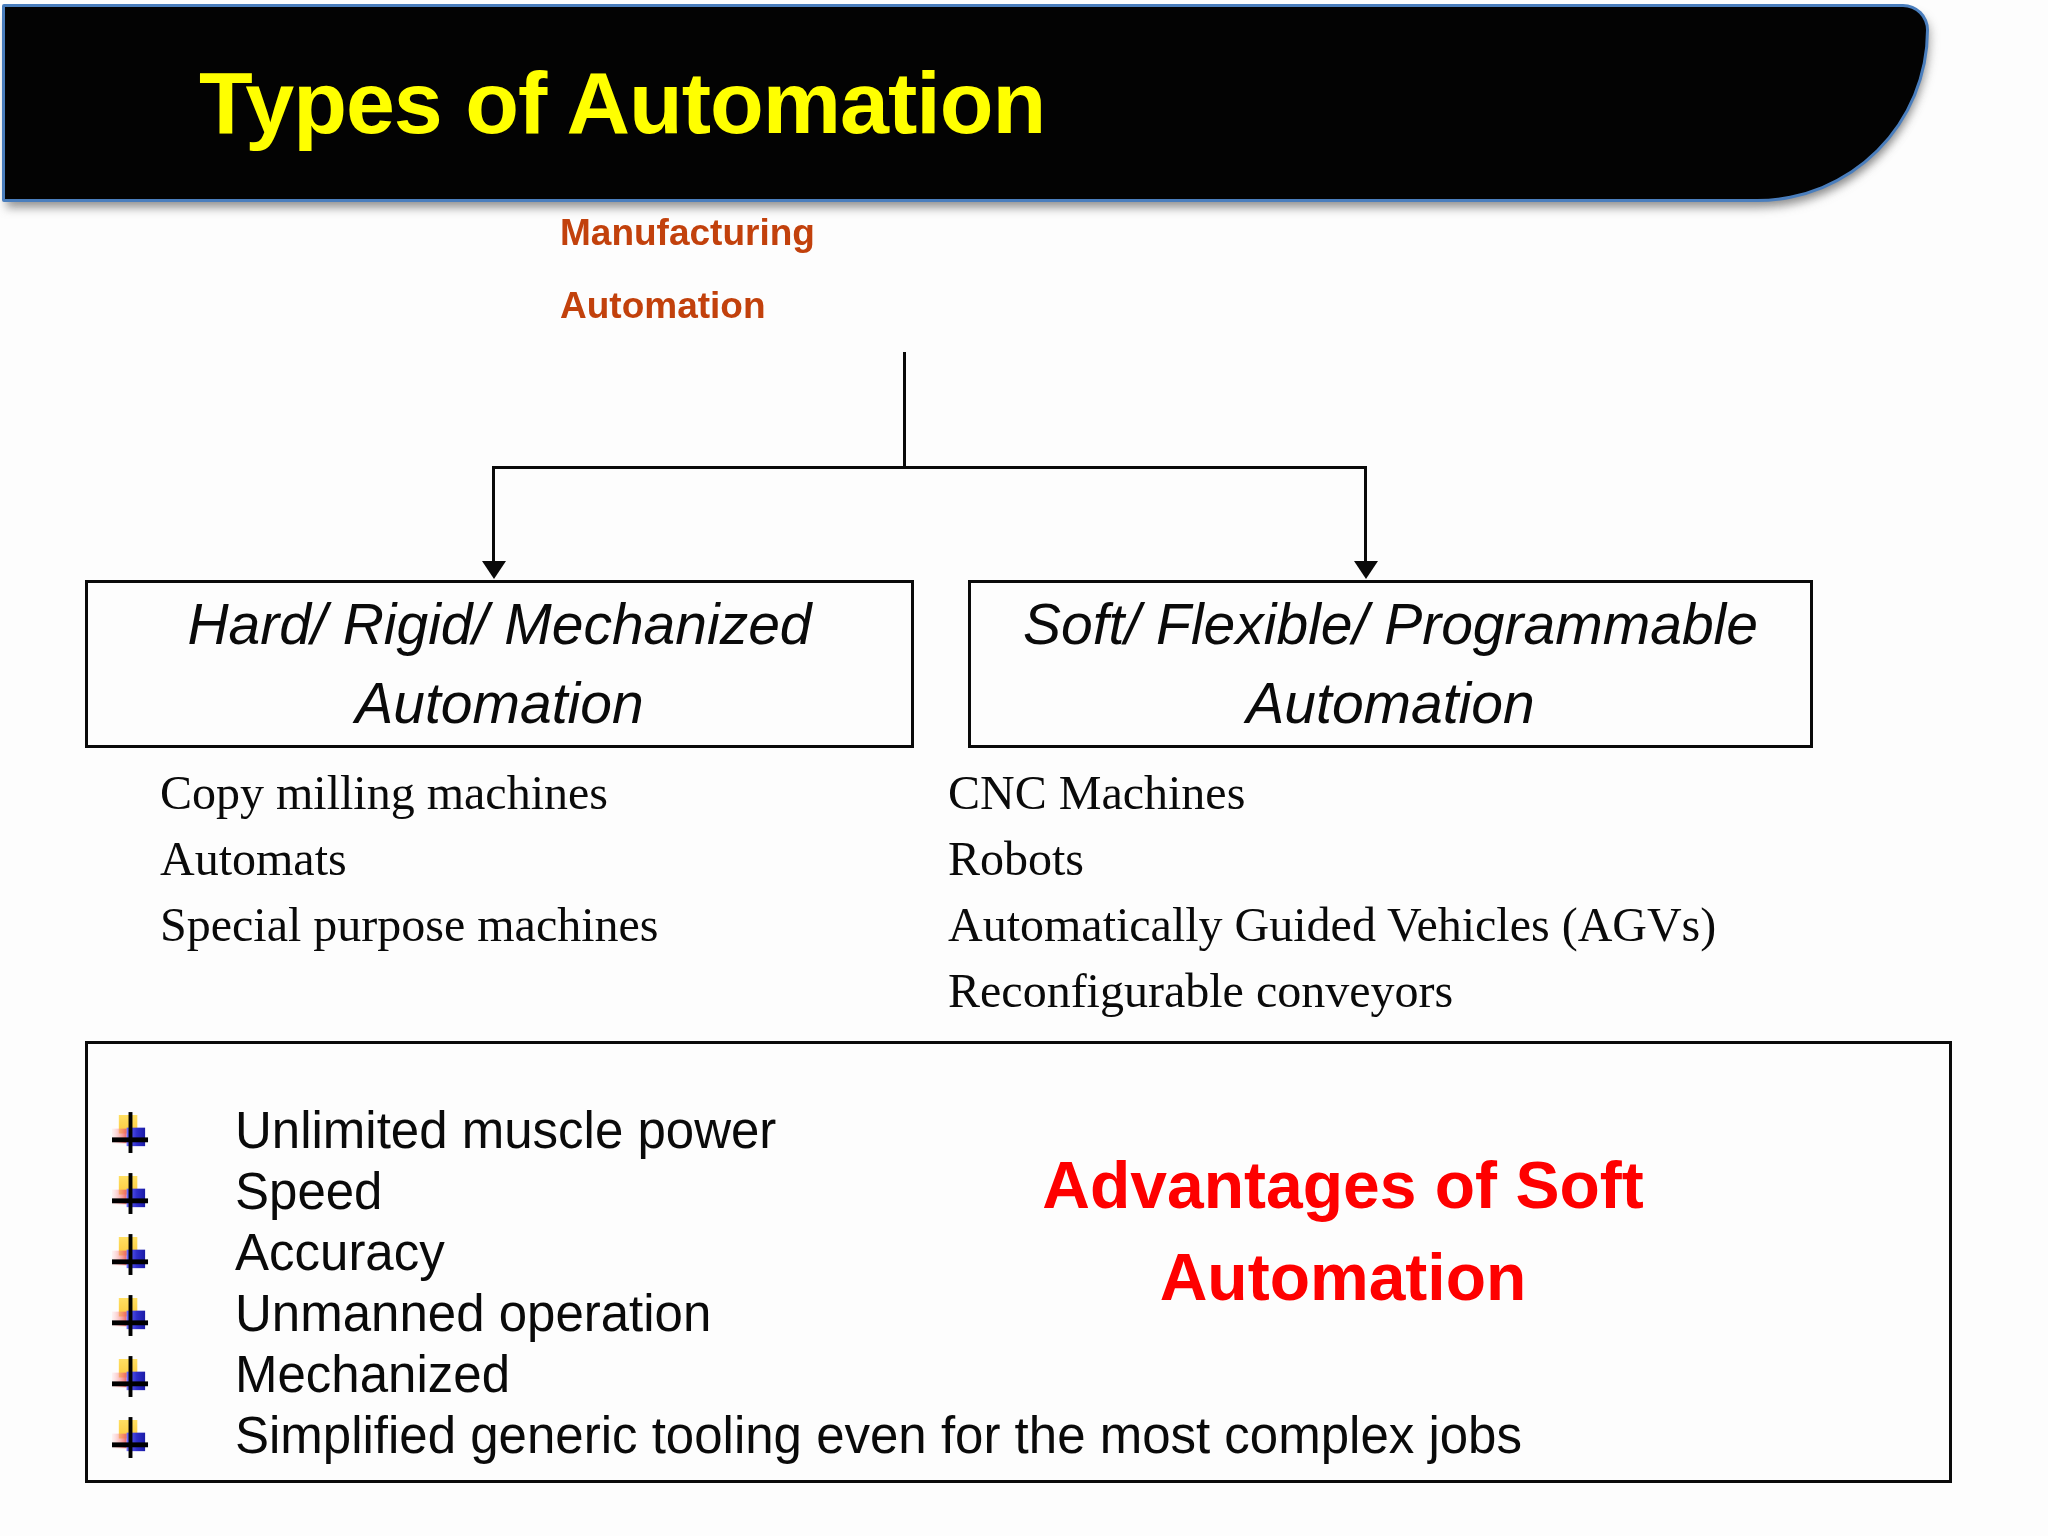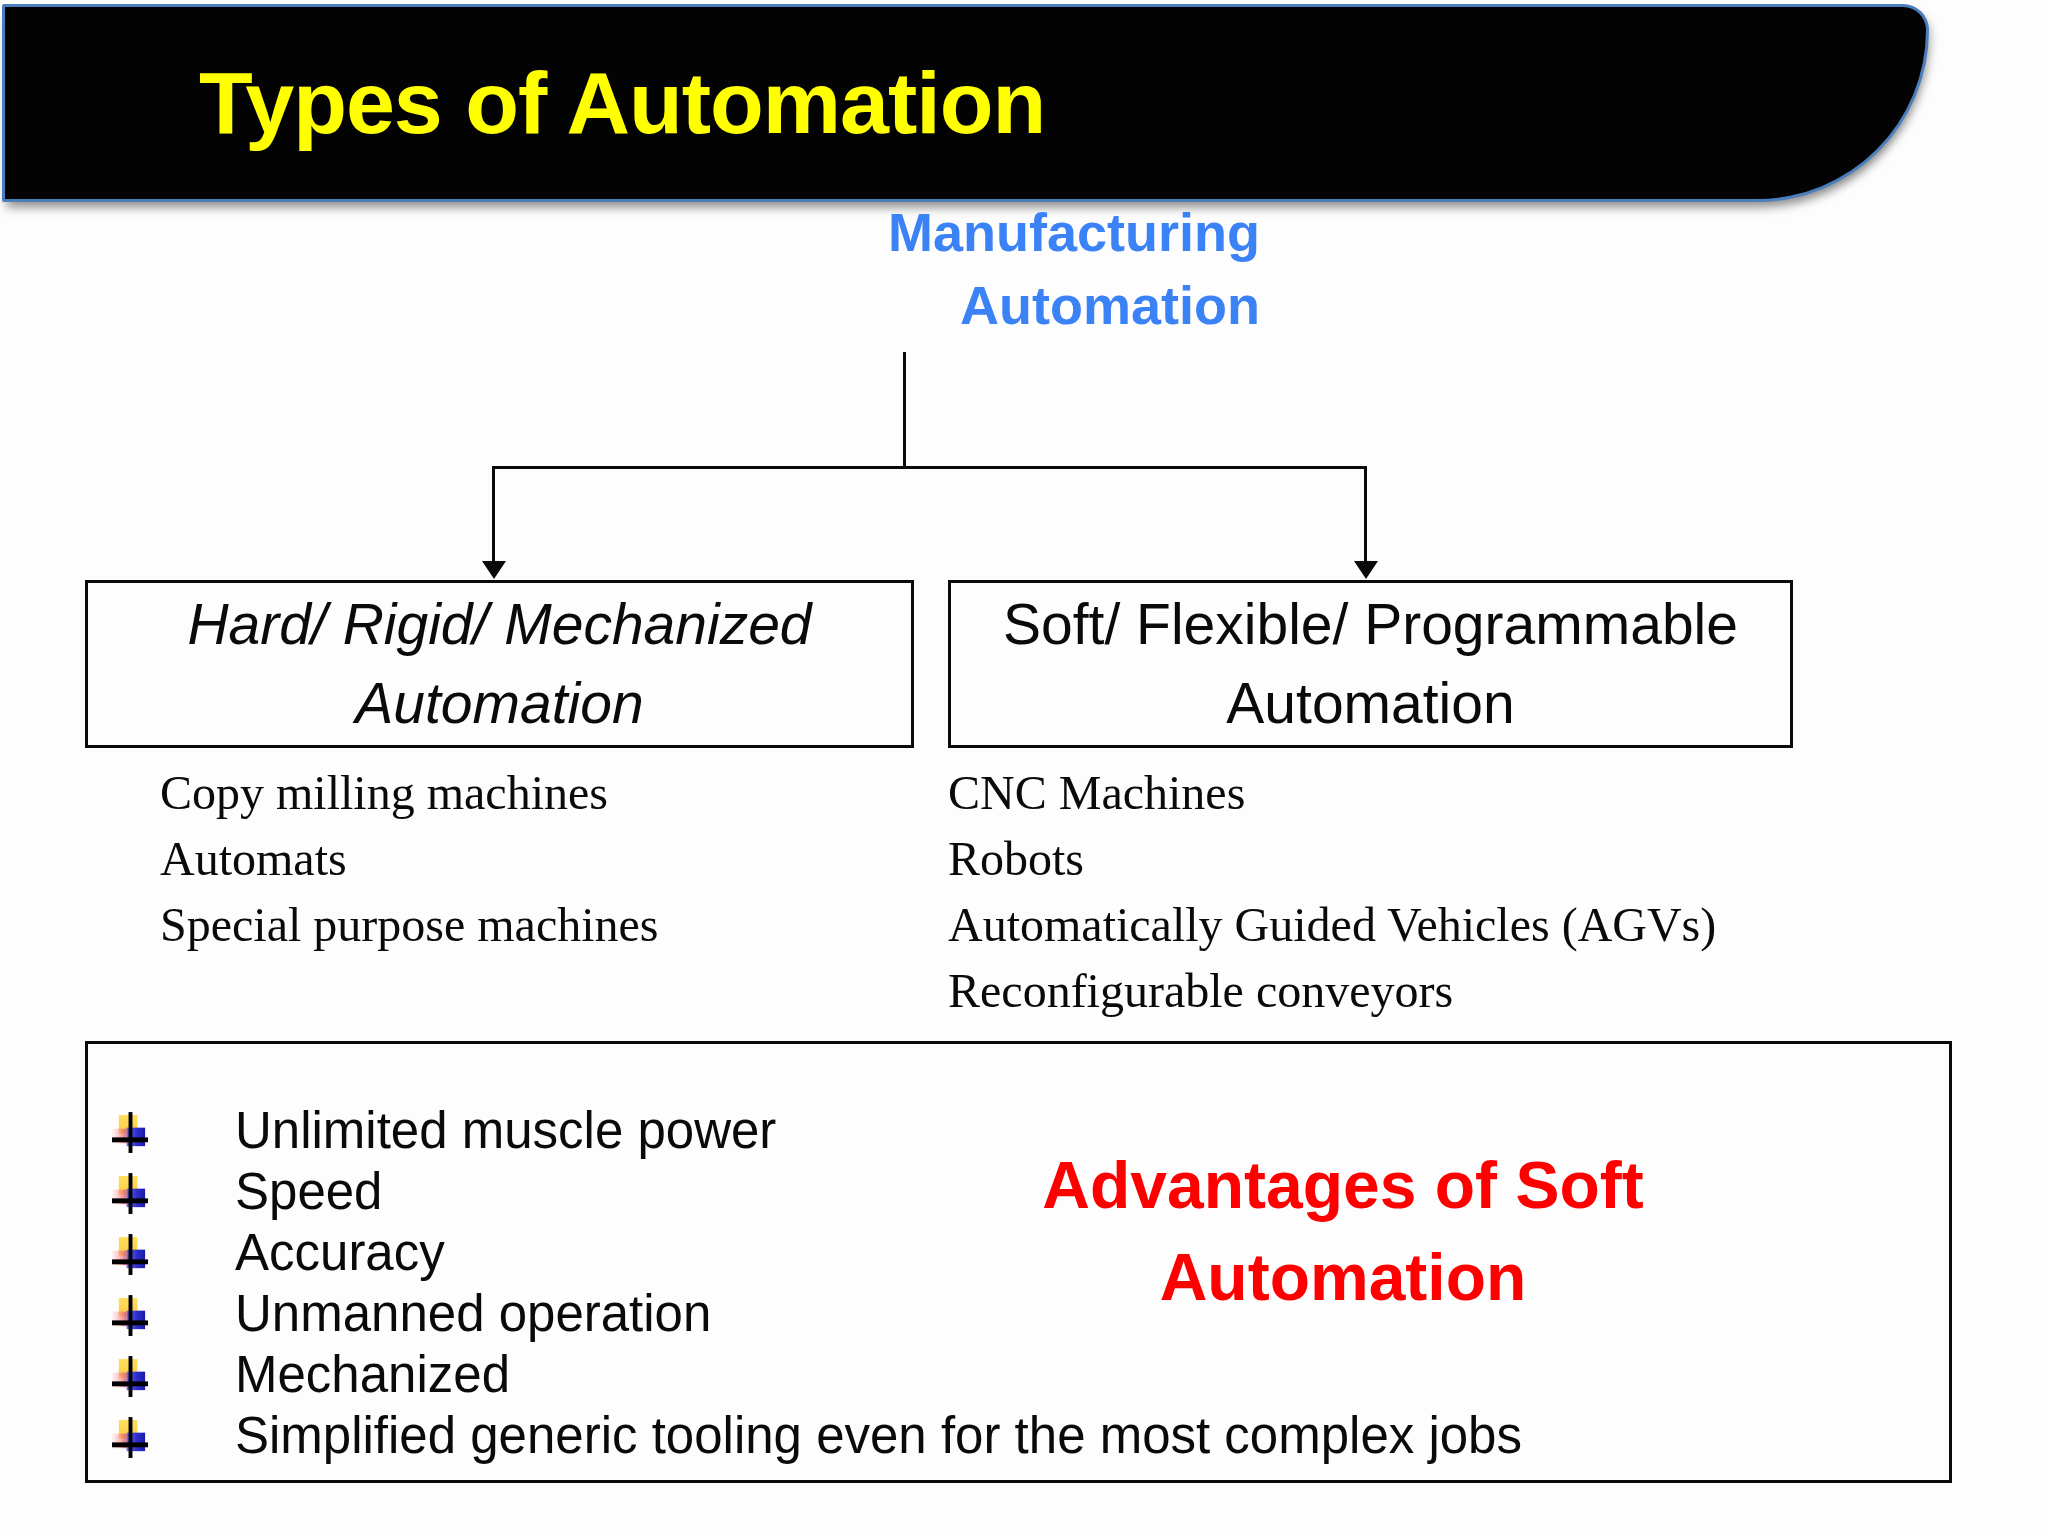--- a/index.html
+++ b/index.html
@@ -24,23 +24,23 @@
   .slide-title{
     margin:0;padding-left:194px;
     font-size:88px;font-weight:bold;
     color:#ffff00;
     letter-spacing:-1px;
     white-space:nowrap;
   }
   
   .root-label{
     position:absolute;left:560px;top:196px;width:700px;
-    text-align:right;
-    font-size:54px;font-weight:bold;line-height:73px;
-    color:#3b82f6;
+    text-align:left;
+    font-size:37px;font-weight:bold;line-height:73px;
+    color:#c2410c;
     white-space:pre-line;
   }
   
   .cline{position:absolute;background:#0a0a0a;}
   .stem{left:903px;top:352px;width:3px;height:116px;}
   .hline{left:492px;top:466px;width:875px;height:3px;}
   .ldrop{left:492px;top:466px;width:3px;height:96px;}
   .rdrop{left:1364px;top:466px;width:3px;height:96px;}
   .arrowhead{
     position:absolute;width:0;height:0;
@@ -54,21 +54,21 @@
   .branch-box{
     position:absolute;top:580px;height:162px;
     border:3px solid #0a0a0a;
     background:#fdfdfd;
     display:flex;align-items:center;justify-content:center;
     text-align:center;
     font-size:57px;line-height:79px;
     white-space:pre-line;
   }
   .branch-box.hard{left:85px;width:823px;font-style:italic;}
-  .branch-box.soft{left:948px;width:839px;}
+  .branch-box.soft{left:968px;width:839px;font-style:italic;}
   
   .example-list{
     position:absolute;top:760px;
     font-family:"Liberation Serif",serif;
     font-size:48px;line-height:66px;
     white-space:nowrap;
   }
   .example-list.hard{left:160px;}
   .example-list.soft{left:948px;}
   

